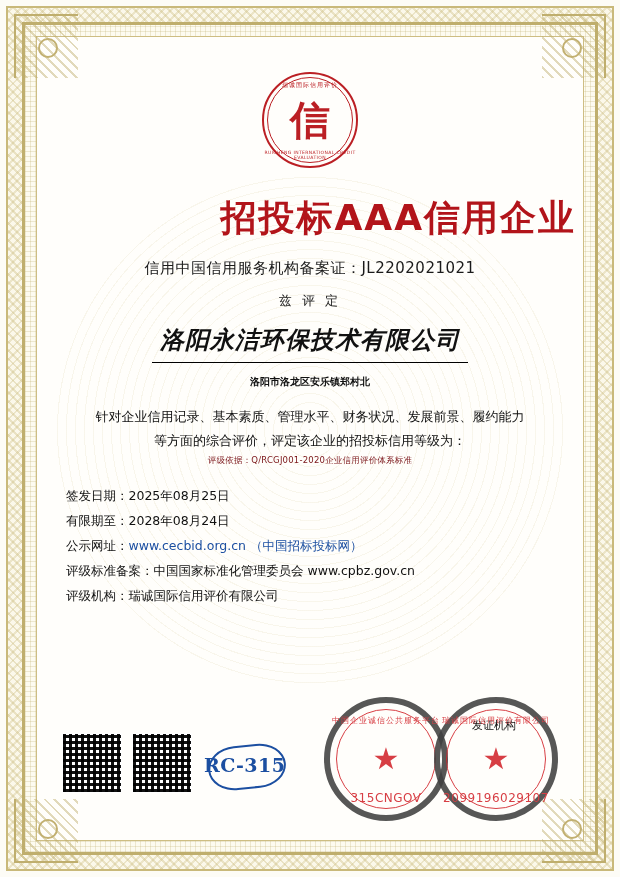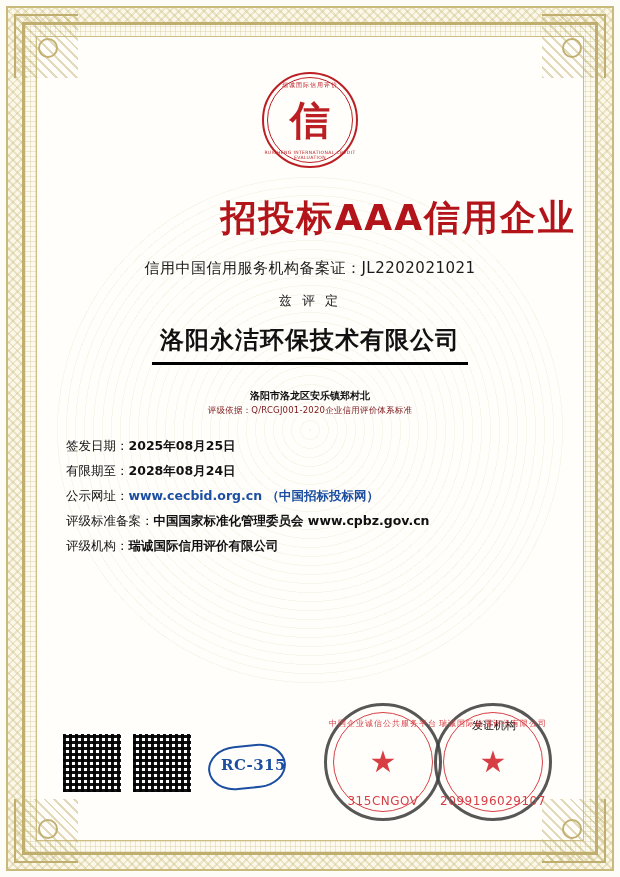--- a/index.html
+++ b/index.html
@@ -160,28 +160,29 @@
     color: #111;
     letter-spacing: 0.5px;
   }
   .hereby {
     margin-top: 14px;
     font-size: 13px;
     color: #222;
     letter-spacing: 3px;
   }
   .company {
-    margin: 14px auto 12px;
+    margin: 14px auto 0;
     display: inline-block;
     font-size: 24px;
     font-weight: bold;
     color: #111;
     letter-spacing: 1px;
-    border-bottom: 3px solid #000000;
+    border-bottom: 1px solid #000000;
     padding: 0 8px 6px;
+    font-style: italic;
   }
   .company-addr {
     margin-top: 12px;
     font-size: 10px;
     font-weight: bold;
     color: #111;
   }
   .paragraph {
     margin: 16px auto 0;
     width: 430px;
@@ -213,21 +214,21 @@
   .details {
     margin-top: 16px;
     padding-left: 22px;
     text-align: left;
     font-size: 12.5px;
     color: #111;
     line-height: 25px;
   }
   .details .row { white-space: nowrap; }
   .details .label { display: inline-block; }
-  .details .value { font-weight: bold; }
+  .details .value { font-weight: normal; }
   .details .indent { padding-left: 76px; }
   .blue { color: #1c4fa1; }
 
   
   .footer {
     position: absolute;
     left: 0; right: 0;
     bottom: 4px;
     height: 120px;
   }
@@ -248,42 +249,42 @@
   .rc315 {
     position: absolute;
     left: 160px;
     bottom: 38px;
     width: 82px;
     height: 52px;
     border-radius: 6px;
     color: #1c4fa1;
     font-family: "DejaVu Serif", "Liberation Serif", serif;
     font-weight: bold;
-    font-size: 15px;
+    font-size: 19px;
     line-height: 52px;
-    text-align: right;
+    text-align: left;
     letter-spacing: 0.5px;
   }
   .rc315::before {
     content: "";
     position: absolute;
     left: 4px; top: 6px;
     width: 74px; height: 40px;
     border: 2px solid #1c4fa1;
     border-radius: 50%/70%;
     transform: rotate(-6deg);
   }
 
   .seal {
     position: absolute;
     width: 112px;
     height: 112px;
     bottom: 8px;
     border-radius: 50%;
-    border: 3px solid #404040;
+    border: 6px solid #404040;
     color: #d2242b;
     opacity: 0.88;
   }
   .seal.s1 { left: 280px; }
   .seal.s2 { left: 390px; }
   .seal .inner-ring {
     position: absolute;
     inset: 6px;
     border: 1px solid #d2242b;
     border-radius: 50%;
@@ -354,20 +355,21 @@
 
     <div class="main-title">招投标AAA信用企业</div>
     <div class="subtitle">信用中国信用服务机构备案证：JL2202021021</div>
     <div class="hereby">兹 评 定</div>
 
     <div>
       <div class="company">洛阳永洁环保技术有限公司</div>
     </div>
     <div class="company-addr">洛阳市洛龙区安乐镇郑村北</div>
 
+    <div class="paragraph">针对企业信用记录、基本素质、管理水平、财务状况、发展前景、履约能力等方面的综合评价，评定该企业的招投标信用等级为：</div>
 
     <div class="grade-basis">评级依据：Q/RCGJ001-2020企业信用评价体系标准</div>
 
     <div class="details">
       <div class="row">
         <span class="label">签发日期：</span><span class="value">2025年08月25日</span>
       </div>
       <div class="row">
         <span class="label">有限期至：</span><span class="value">2028年08月24日</span>
       </div>

